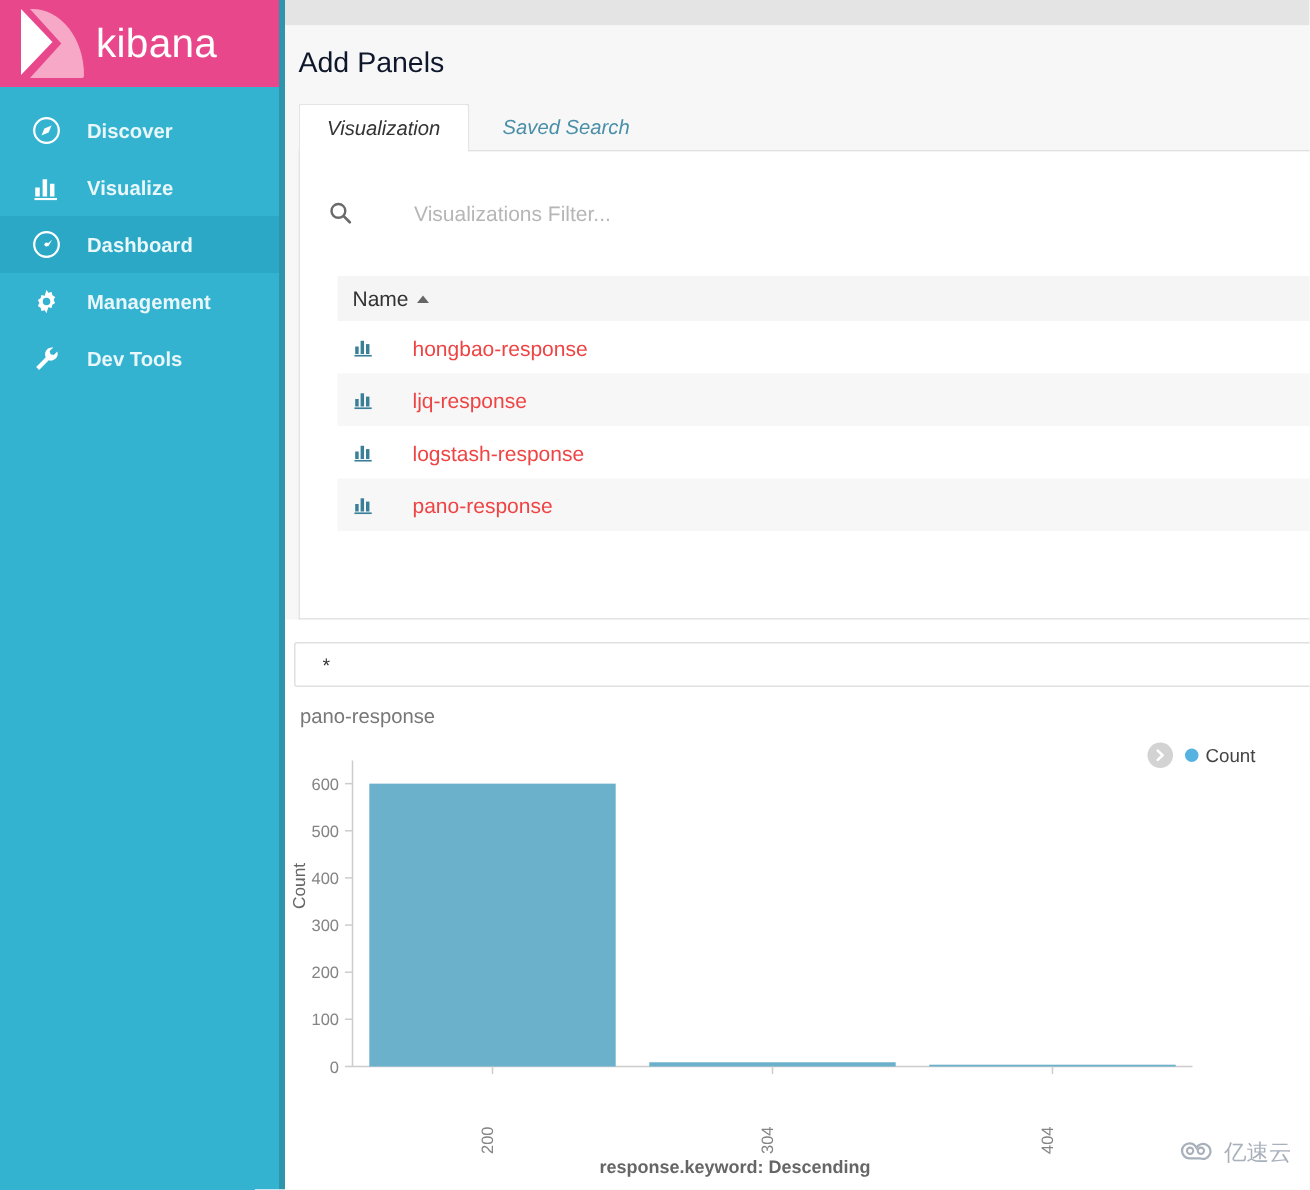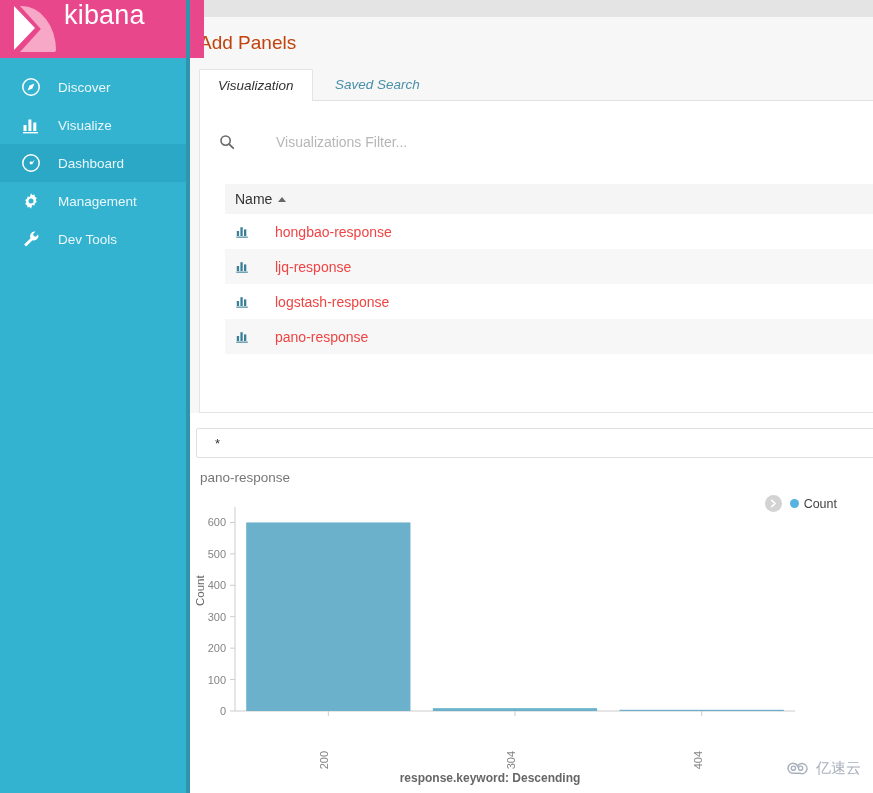--- a/index.html
+++ b/index.html
@@ -15,22 +15,22 @@
   #sidebar {
     position: absolute; left: 0; top: 0; width: 186px; height: 793px;
     background: #34b3d0;
     z-index: 20;
   }
   #sidebar-edge {
     position: absolute; left: 186px; top: 0; width: 4px; height: 793px;
     background: #2e95ad; z-index: 21;
   }
   #logo {
-    position: relative; height: 58px; width: 204px;
-    background: #e8488b; display: flex; align-items: flex-start;
+    position: relative; height: 58px; width: 186px;
+    background: #e8488b; display: flex; align-items: center;
   }
   #logo-mark {
     position: relative; width: 44px; height: 58px; margin-left: 14px;
     overflow: hidden; flex: none;
   }
   #logo-mark .k-arc {
     position: absolute; left: 6px; top: 6px;
     width: 36px; height: 46px;
     background: #f6a8c6;
     border-top-right-radius: 36px 46px;
@@ -53,37 +53,37 @@
     display: flex; align-items: center; height: 38px;
     padding-left: 20px; color: #e9f7fb; font-size: 13.5px;
     cursor: pointer;
   }
   .nav-item.active { background: #2aa8c6; text-align: right; }
   .nav-item .nav-icon {
     width: 22px; height: 22px; margin-right: 16px;
     display: flex; align-items: center; justify-content: center; flex: none;
   }
   .nav-item .nav-icon svg { display: block; }
-  .nav-item .nav-label { white-space: nowrap; }
+  .nav-item .nav-label { white-space: nowrap; font-weight: bold; }
   #nav-list { padding-top: 10px; }
 
   
   #top-strip {
     position: absolute; left: 190px; top: 0; width: 683px; height: 17px;
     background: #e4e4e4;
   }
 
   
   #add-panels {
     position: absolute; left: 190px; top: 17px; width: 700px; height: 396px;
     background: #f7f7f7;
   }
   #add-panels-title {
     position: absolute; left: 9px; top: 15px;
-    font-size: 19px; color: #c2410c; font-weight: 400;
+    font-size: 19px; color: #0f172a; font-weight: 400;
   }
   #tabs {
     position: absolute; left: 9px; top: 52px; width: 691px; height: 32px;
     border-bottom: 1px solid #e0e0e0;
   }
   .tab {
     position: absolute; top: 0; height: 33px; line-height: 32px;
     padding: 0 18px; font-size: 13.5px; cursor: pointer;
     color: #4a8fa8;
     font-style: italic;

